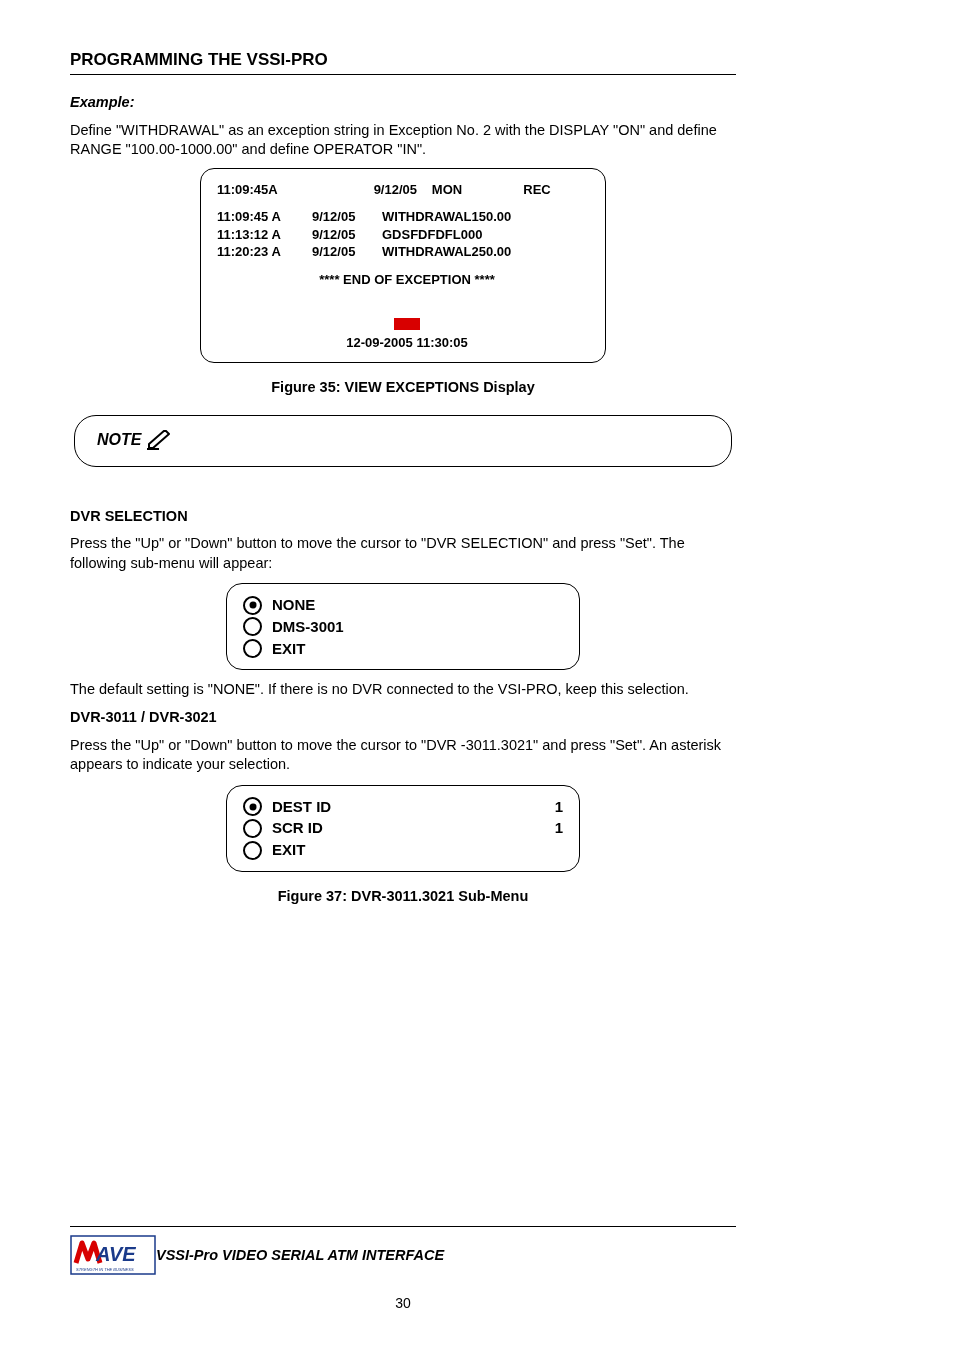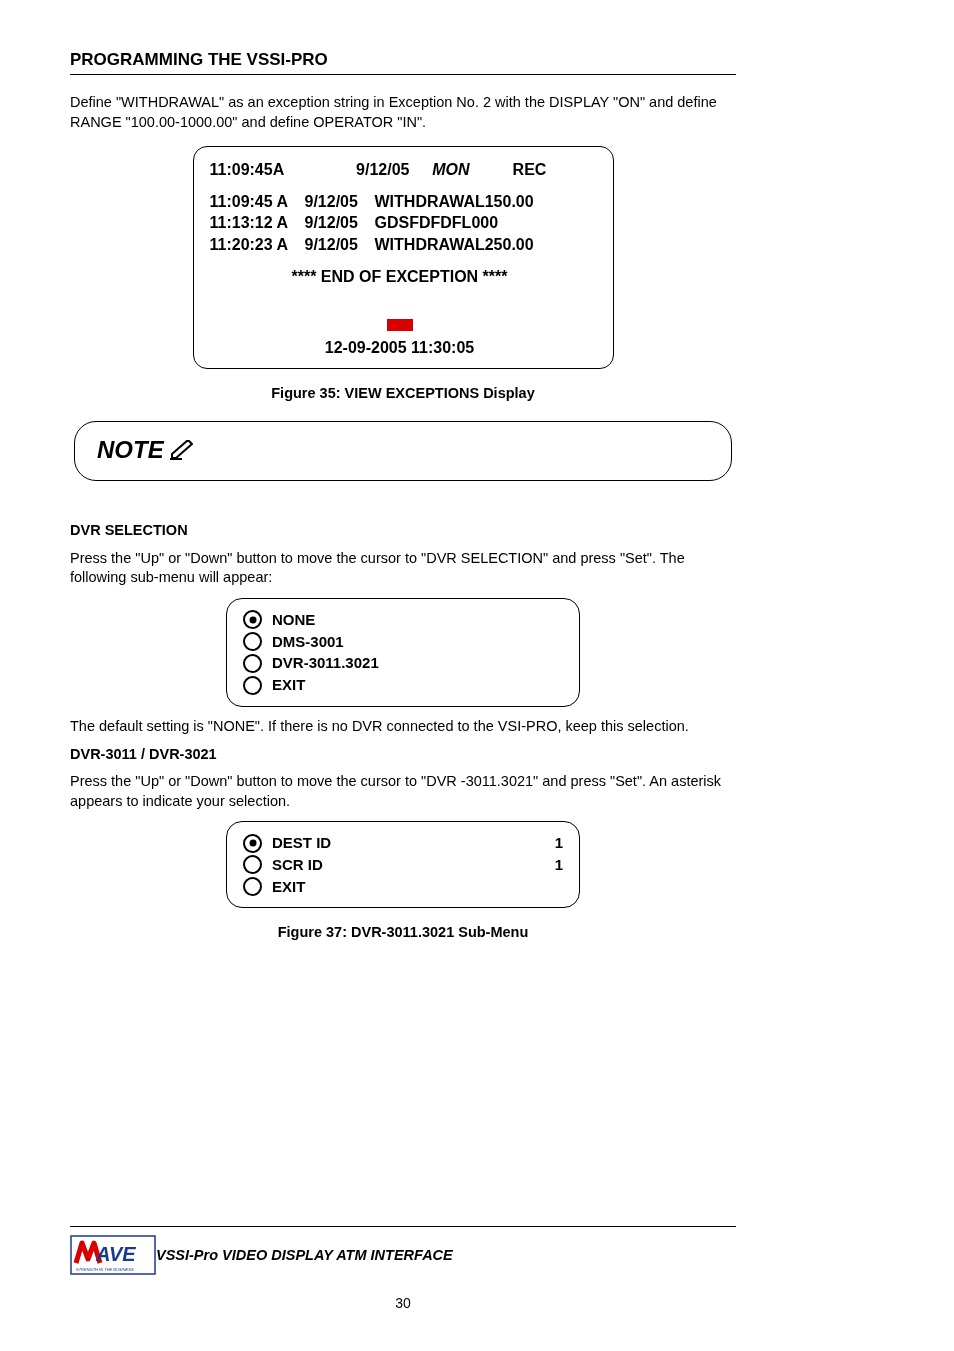--- a/index.html
+++ b/index.html
@@ -30,46 +30,46 @@
   }
   .body-text {
     font-size: 14.5px;
     line-height: 1.35;
     margin: 8px 0;
   }
   .bold { font-weight: bold; }
   .ital { font-style: italic; }
   .screen-box {
     width: 380px;
-    margin: 14px auto 10px auto;
+    margin: 8px auto 10px auto;
     border: 1.5px solid #000;
     border-radius: 14px;
-    padding: 12px 23px 10px 16px;
+    padding: 12px 8px 10px 16px;
     font-family: Arial, Helvetica, sans-serif;
-    font-size: 16px;
+    font-size: 13px;
     font-weight: bold;
     line-height: 1.35;
   }
   .row { display: flex; }
   .caption {
     text-align: center;
     font-weight: bold;
     font-size: 14.5px;
     margin: 16px 0;
   }
   .note-box {
     border: 1.5px solid #000;
     border-radius: 22px;
     padding: 14px 22px 16px 22px;
     margin: 20px 4px;
   }
   .note-title {
     font-weight: bold;
     font-style: italic;
-    font-size: 24px;
+    font-size: 16px;
     display: inline-flex;
     align-items: center;
     gap: 6px;
   }
   .note-body {
     font-weight: bold;
     font-style: italic;
     font-size: 14.5px;
     line-height: 1.35;
     margin-top: 4px;
@@ -142,27 +142,28 @@
   }
 </style>
 </head>
 <body>
 
 <div class="page">
 
   <div class="section-title">PROGRAMMING THE VSSI-PRO</div>
   <hr class="rule">
 
+  <div class="body-text bold ital">Example:</div>
   <div class="body-text">Define "WITHDRAWAL" as an exception string in Exception No. 2 with the DISPLAY "ON" and define RANGE "100.00-1000.00" and define OPERATOR "IN".</div>
 
   <div class="screen-box">
     <div class="row" style="margin-bottom:10px;">
       <span style="width:120px;">11:09:45A</span>
       <span style="width:80px; text-align:right;">9/12/05</span>
-      <span style="width:60px; text-align:right;font-style:italic;">MON</span>
+      <span style="width:60px; text-align:center;">MON</span>
       <span style="flex:1; text-align:center;">REC</span>
     </div>
     <div class="row">
       <span style="width:95px;">11:09:45 A</span>
       <span style="width:70px;">9/12/05</span>
       <span>WITHDRAWAL150.00</span>
     </div>
     <div class="row">
       <span style="width:95px;">11:13:12 A</span>
       <span style="width:70px;">9/12/05</span>
@@ -197,24 +198,20 @@
   <div class="body-text">Press the "Up" or "Down" button to move the cursor to "DVR SELECTION" and press "Set". The following sub-menu will appear:</div>
 
   <div class="menu-box">
     <div class="item">
       <span class="radio selected"></span>
       <span>NONE</span>
     </div>
     <div class="item">
       <span class="radio"></span>
       <span>DMS-3001</span>
-    </div>
-    <div class="item">
-      <span class="radio"></span>
-      <span>DVR-3011.3021</span>
     </div>
     <div class="item">
       <span class="radio"></span>
       <span>EXIT</span>
     </div>
   </div>
 
 
   <div class="body-text">The default setting is "NONE".  If there is no DVR connected to the VSI-PRO, keep this selection.</div>
 
@@ -243,18 +240,18 @@
 
   <div class="footer">
     <hr class="footer-rule">
     <div class="footer-row">
       <svg class="logo" viewBox="0 0 86 40">
         <rect x="1" y="1" width="84" height="38" fill="none" stroke="#1a3a8a" stroke-width="1.5"></rect>
         <path d="M6 28 L12 8 L18 24 L24 8 L30 28" fill="none" stroke="#d80000" stroke-width="5" stroke-linejoin="round"></path>
         <text x="26" y="26" font-family="Arial Black, Arial" font-size="20" font-weight="900" font-style="italic" fill="#1a3a8a">AVE</text>
         <text x="6" y="36" font-family="Arial" font-size="4" fill="#1a3a8a" font-style="italic">STRENGTH IN THE BUSINESS</text>
       </svg>
-      <span class="footer-text">VSSI-Pro VIDEO DISPLAY ATM INTERFACE</span>
+      <span class="footer-text">VSSI-Pro VIDEO SERIAL ATM INTERFACE</span>
     </div>
     <div class="page-num">30</div>
   </div>
 
 </div>
 
 </body></html>

